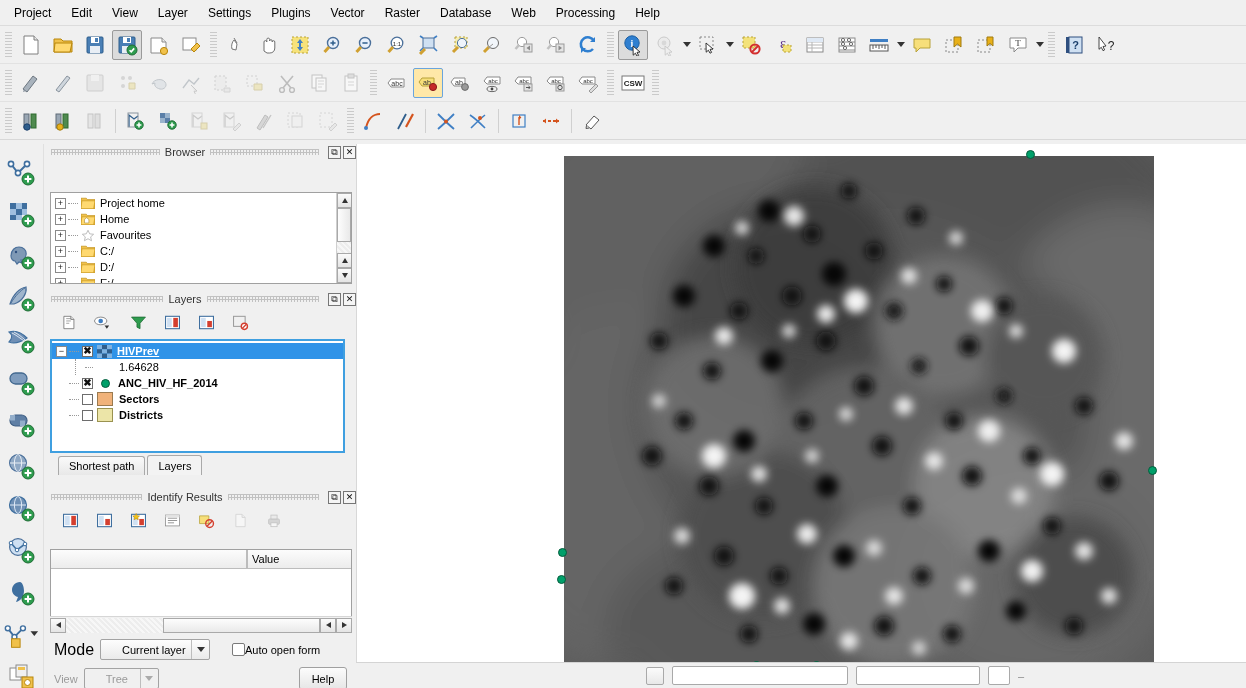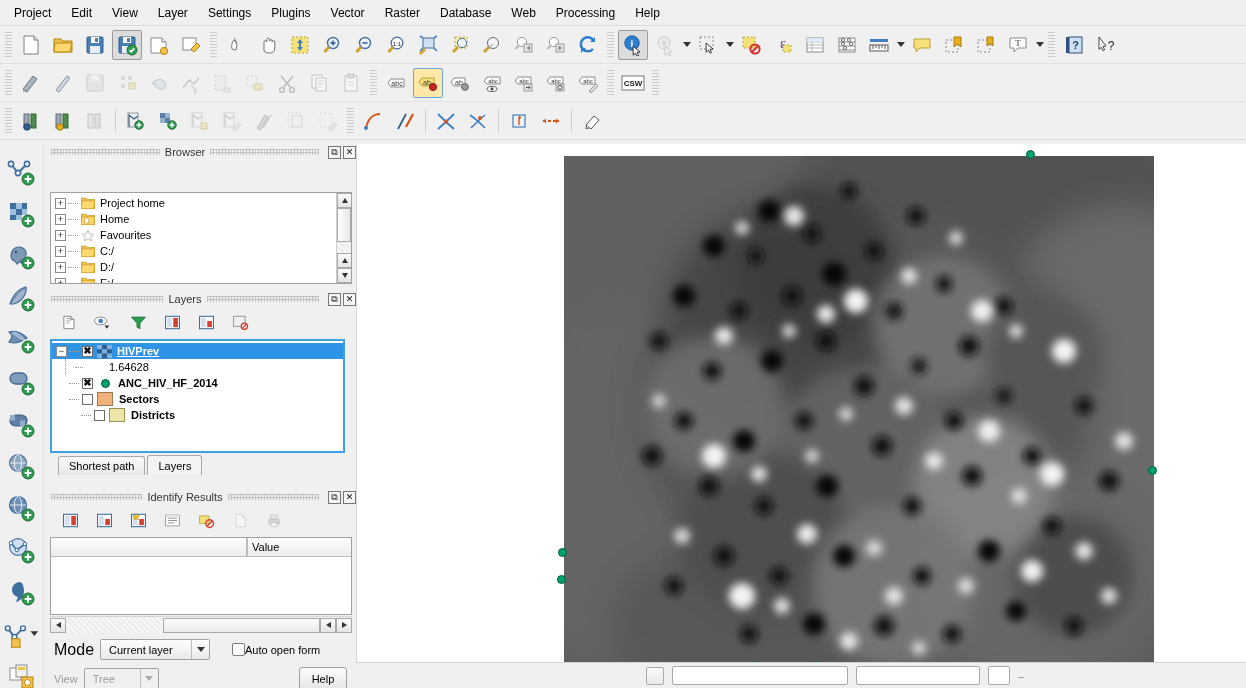--- a/index.html
+++ b/index.html
@@ -185,21 +185,21 @@
   
   .th {
     height: 19px; background: linear-gradient(#fcfcfc,#ececec);
     border: 1px solid #bcbcbc; display: flex; align-items: center;
     padding-left: 4px; font-size: 11px;
   }
 
   
   .combo {
     height: 21px; border: 1px solid #a3a3a3; background: linear-gradient(#fdfdfd,#eaeaea);
-    display: flex; align-items: center; padding-left: 8px; font-size: 11px;
+    display: flex; align-items: center; padding-left: 21px; font-size: 11px;
     border-radius: 2px; cursor: default; position: relative;
   }
   .combo .cv { flex: 1 1 auto; white-space: nowrap; overflow: hidden; }
   .combo .arrowbox {
     width: 18px; height: 19px; border-left: 1px solid #bdbdbd;
     display: flex; align-items: center; justify-content: center; flex: 0 0 auto;
   }
   .combo .arrowbox::after {
     content:''; border-left:4px solid transparent; border-right:4px solid transparent;
     border-top:5px solid #333;
@@ -1064,21 +1064,21 @@
               <rect x="10" y="4.3" width="5" height="4.3" fill="#2f5e8c"></rect>
             <rect x="0" y="8.6" width="5" height="4.4" fill="#7fb2e0"></rect>
               <rect x="5" y="8.6" width="5" height="4.4" fill="#2f5e8c"></rect>
               <rect x="10" y="8.6" width="5" height="4.4" fill="#7fb2e0"></rect>
           </svg>
         </span>
         <span style="width:5px;"></span>
         <span class="lyr-name sel">HIVPrev</span>
       </div>
 
-      <div class="lyr-row" style="padding-left:0;">
+      <div class="lyr-row" style="padding-left:10px;">
         <span style="width:13px;"></span>
         <span style="width:10px; height:16px; border-left:1px dotted #999;"></span>
         <span class="dotline" style="width:8px;"></span>
         <span style="width:17px; height:15px;"></span>
         <span style="width:6px;"></span>
         <span>1.64628</span>
       </div>
 
       <div class="lyr-row" style="padding-left:4px;">
         <span style="width:13px;"></span>
@@ -1095,21 +1095,21 @@
       <div class="lyr-row" style="padding-left:4px;">
         <span style="width:13px;"></span>
         <span class="dotline"></span>
         <span class="chk"></span>
         <span style="width:4px;"></span>
         <span class="swatch" style="background:#f0b27a; border:1px solid #9a7a50; width:16px; height:14px;"></span>
         <span style="width:6px;"></span>
         <span class="lyr-name">Sectors</span>
       </div>
 
-      <div class="lyr-row" style="padding-left:16px;">
+      <div class="lyr-row" style="padding-left:4px;">
         <span style="width:13px;"></span>
         <span class="dotline"></span>
         <span class="chk"></span>
         <span style="width:4px;"></span>
         <span class="swatch" style="background:#ece5a8; border:1px solid #9a9250; width:16px; height:14px;"></span>
         <span style="width:6px;"></span>
         <span class="lyr-name">Districts</span>
       </div>
     </div>
 
@@ -1179,21 +1179,21 @@
       </div>
       <div class="ptb">
         <svg width="18" height="17" viewBox="0 0 22 22" opacity=".45">
           <rect x="4" y="9" width="14" height="7" rx="1.5" fill="#b5b5b5" stroke="#8a8a8a"></rect>
           <rect x="7" y="4" width="8" height="5" fill="#e4e4e4" stroke="#8a8a8a"></rect>
           <rect x="7" y="14" width="8" height="5" fill="#fff" stroke="#8a8a8a"></rect>
         </svg>
       </div>
     </div>
 
-    <div style="position:absolute; left:4px; top:48px; width:302px; height:78px; background:#fff; border:1px solid #a0a0a0;">
+    <div style="position:absolute; left:4px; top:60px; width:302px; height:78px; background:#fff; border:1px solid #a0a0a0;">
       <div style="display:flex; height:19px;">
         <div class="th" style="width:196px; border-left:none; border-top:none;">
           <span></span>
         </div>
         <div class="th" style="flex:1 1 auto; border-top:none; border-right:none;">
           <span>Value</span>
         </div>
       </div>
       <div style="height:57px; background:#fff;"></div>
     </div>

